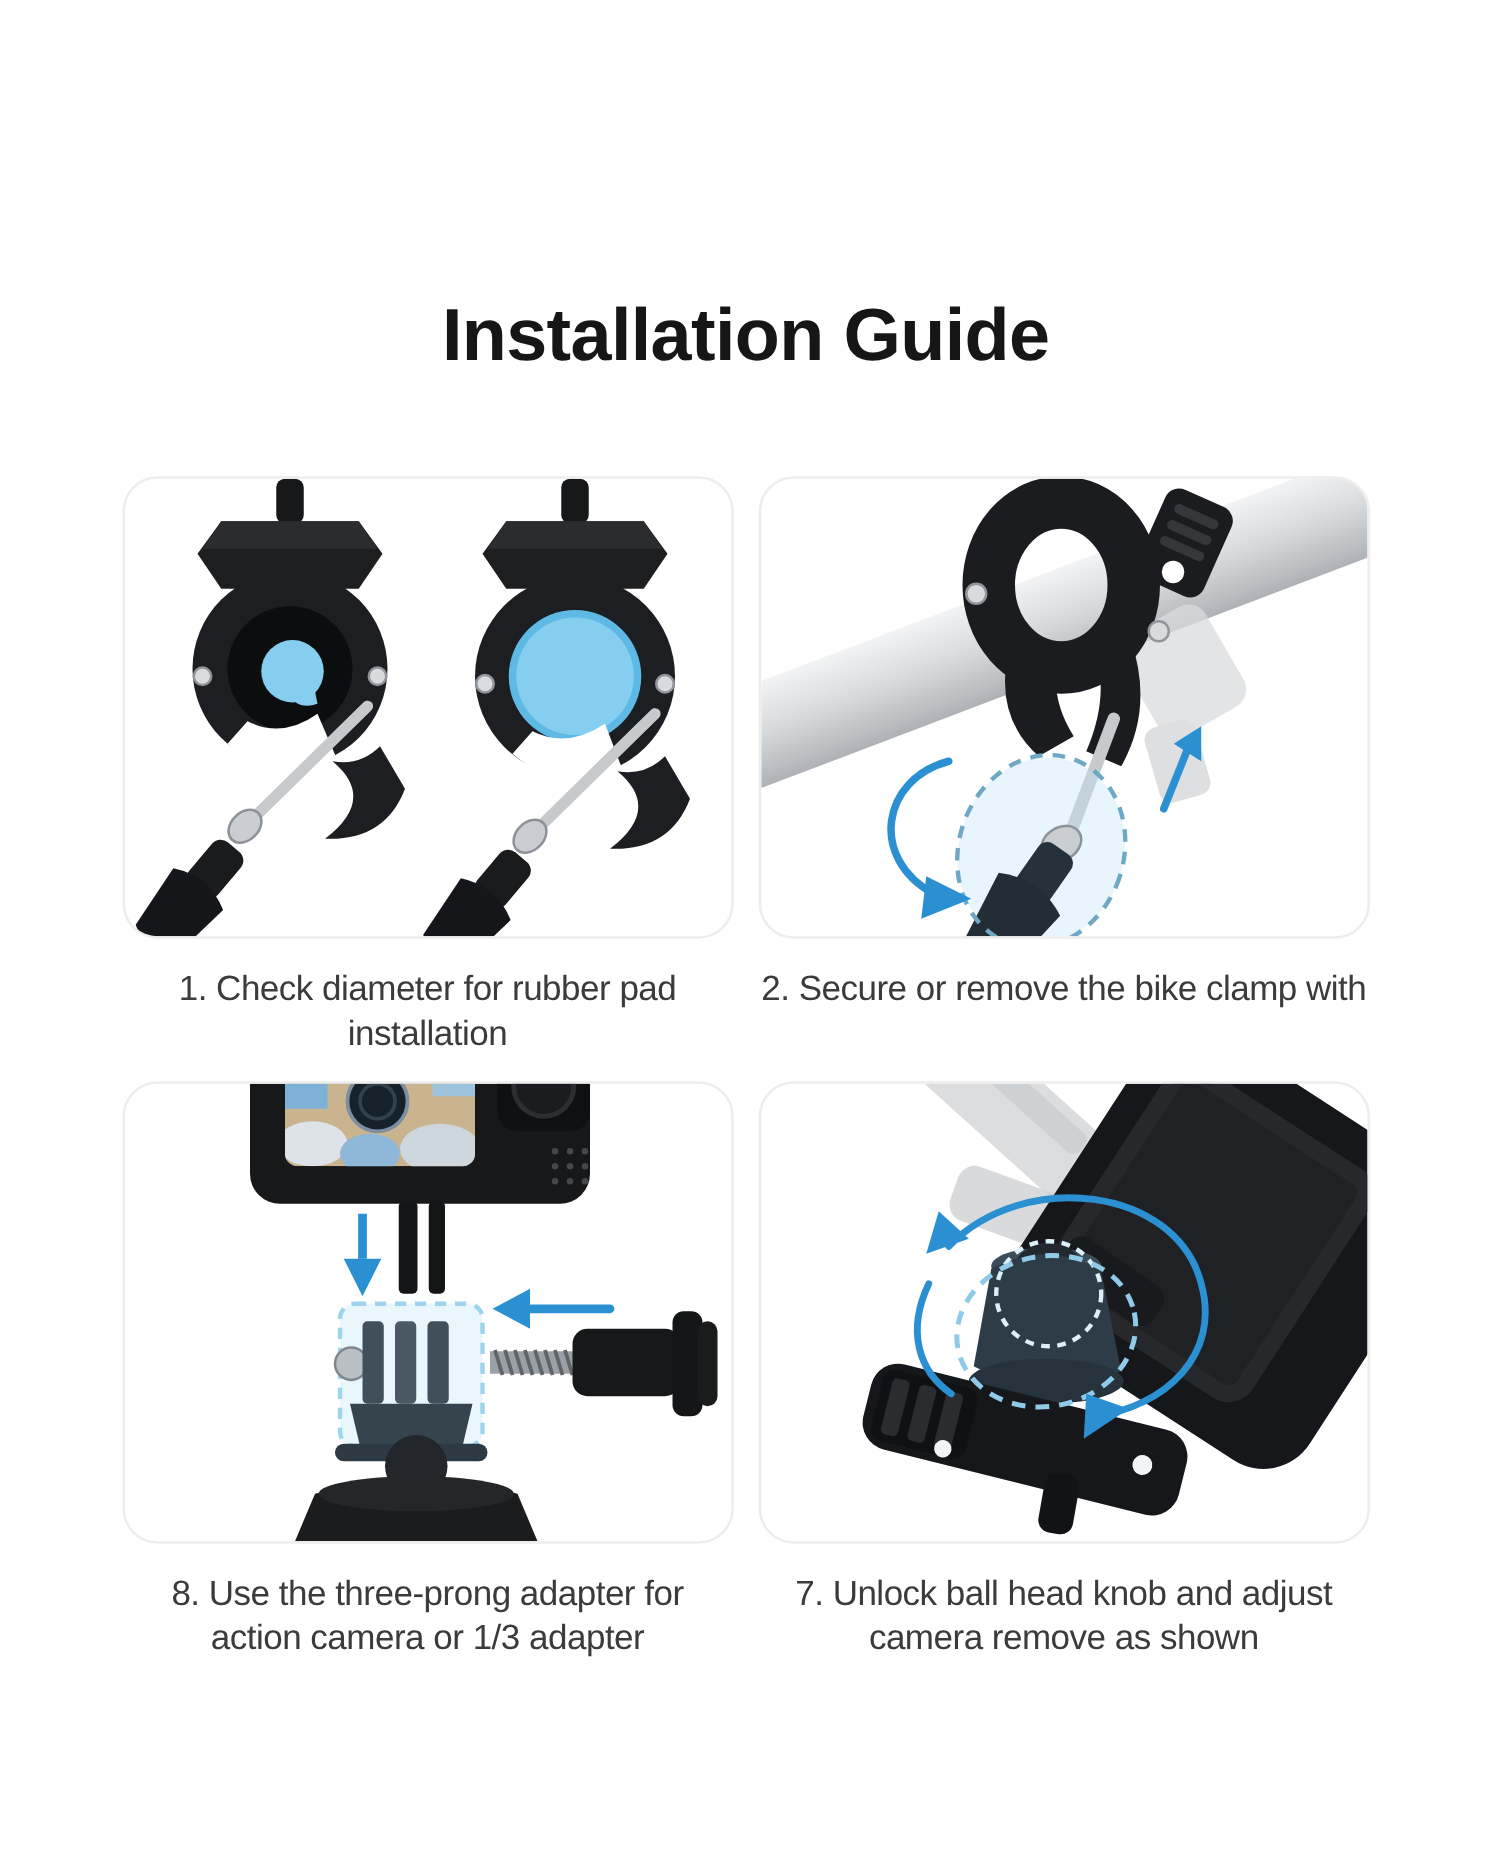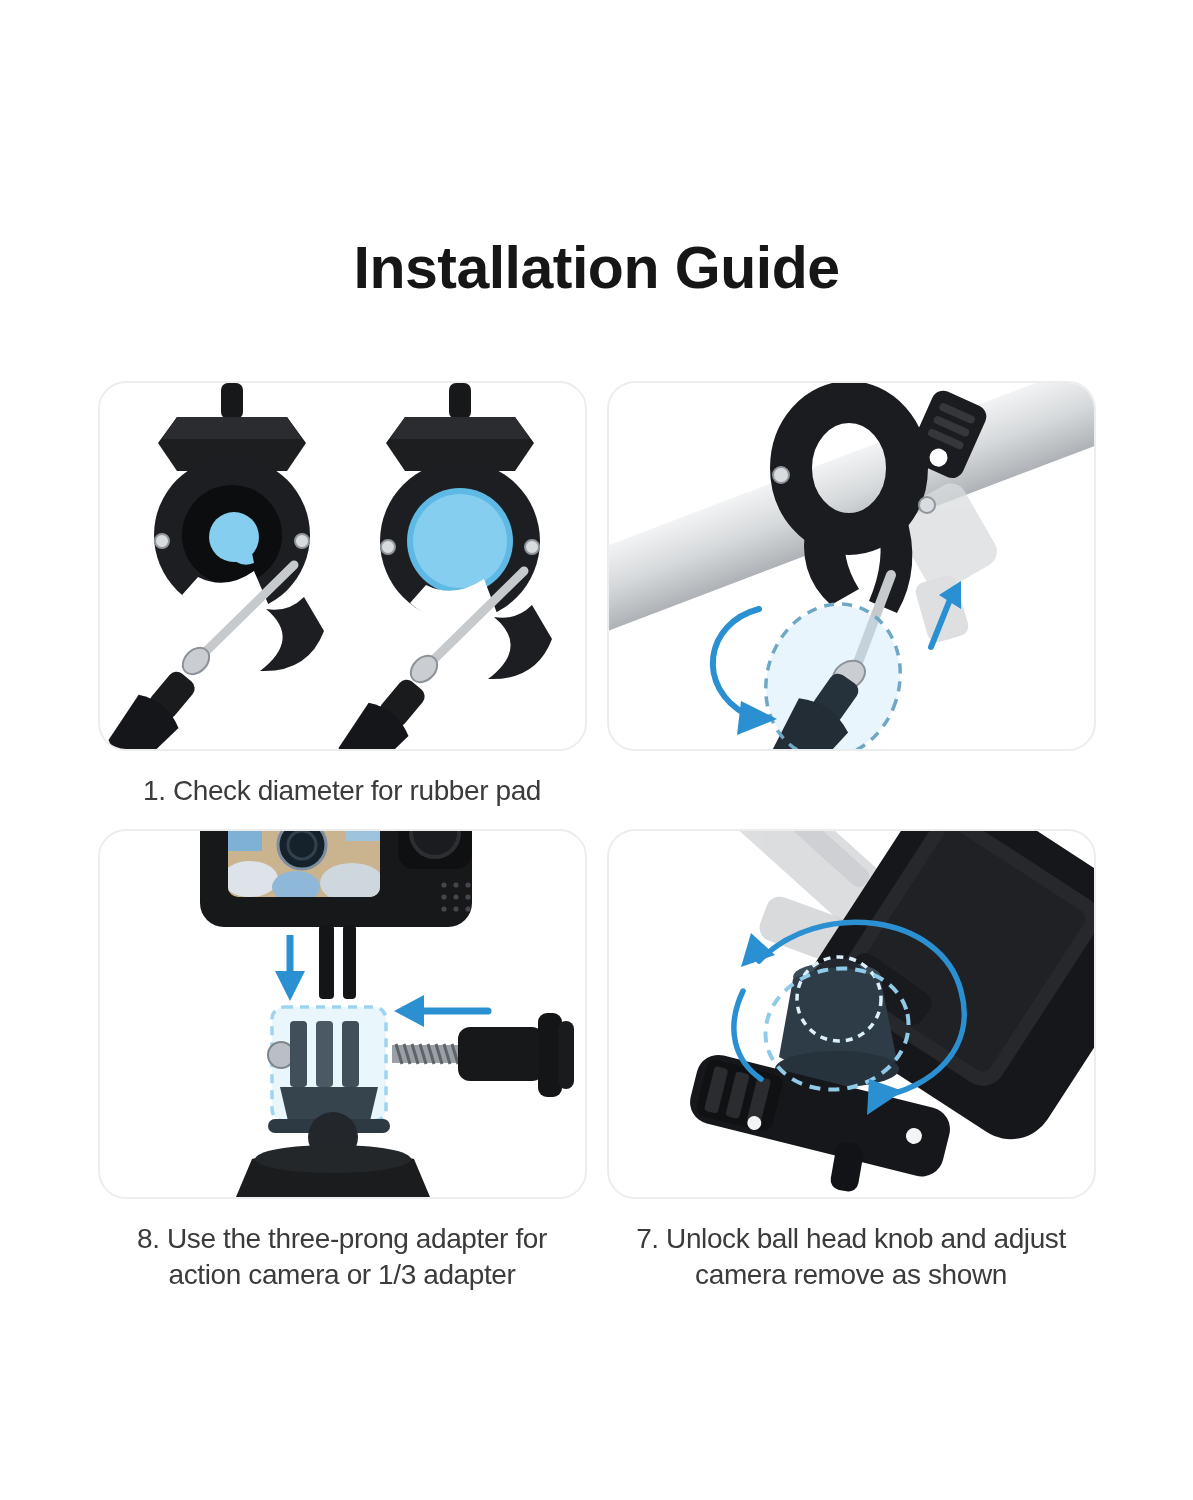--- a/index.html
+++ b/index.html
@@ -80,20 +80,21 @@
             <circle cx="72" cy="6" r="7" fill="#d9dcdf" stroke="#90969b" stroke-width="2"></circle>
             <g transform="translate(-56,160) rotate(40)">
               <rect x="-15" y="-20" width="30" height="46" rx="9" fill="#1a1b1d"></rect>
               <path d="M -26,24 q 26,-14 52,0 l -6,54 q -20,12 -40,0 z" fill="#151619"></path>
             </g>
           </g>
         </svg>
       </div>
       <figcaption class="caption">
         <span class="cap-line">1. Check diameter for rubber pad</span>
+        <span class="cap-line">installation</span>
       </figcaption>
     </figure>
 
     <figure class="step">
       <div class="card">
         <svg viewBox="0 0 485 366">
           <defs>
             <linearGradient id="barGrad" x1="0" y1="0" x2="0" y2="1">
               <stop offset="0" stop-color="#f2f3f4"></stop>
               <stop offset="0.5" stop-color="#d6d9db"></stop>
@@ -137,20 +138,21 @@
             <path d="M 150,226 C 96,240 86,304 138,332" fill="none" stroke="#2a90d2" stroke-width="6" stroke-linecap="round"></path>
             <polygon points="132,318 168,336 128,352" fill="#2a90d2"></polygon>
           </g>
           <g>
             <line x1="322" y1="264" x2="342" y2="214" stroke="#2a90d2" stroke-width="6" stroke-linecap="round"></line>
             <polygon points="330,212 352,198 352,226" fill="#2a90d2"></polygon>
           </g>
         </svg>
       </div>
       <figcaption class="caption">
+        <span class="cap-line">2. Secure or remove the bike clamp with</span>
       </figcaption>
     </figure>
 
     <figure class="step">
       <div class="card">
         <svg viewBox="0 0 485 366">
           <defs>
             <clipPath id="scr3">
                 <rect x="128" y="-20" width="152" height="86" rx="10"></rect>
               </clipPath>

